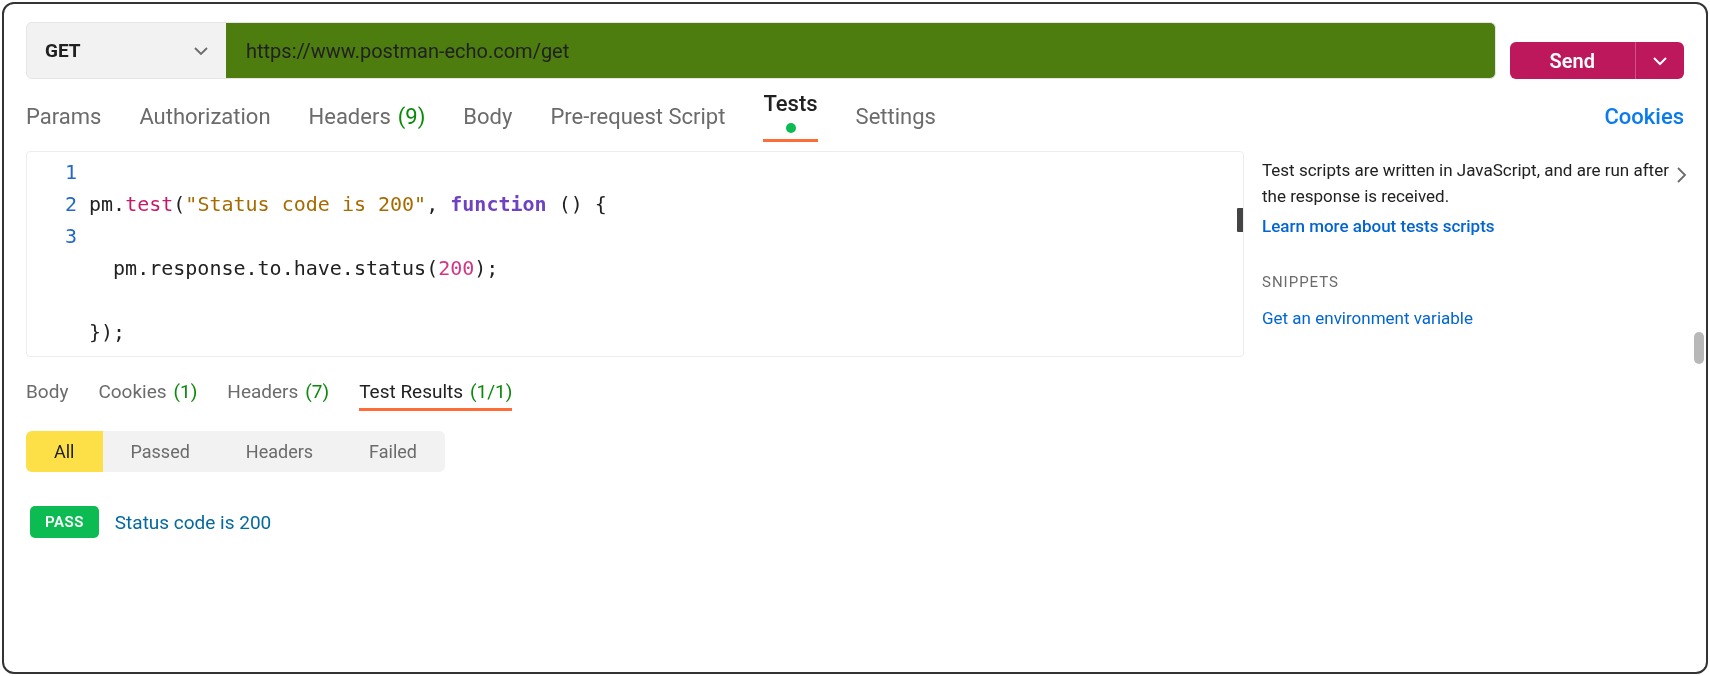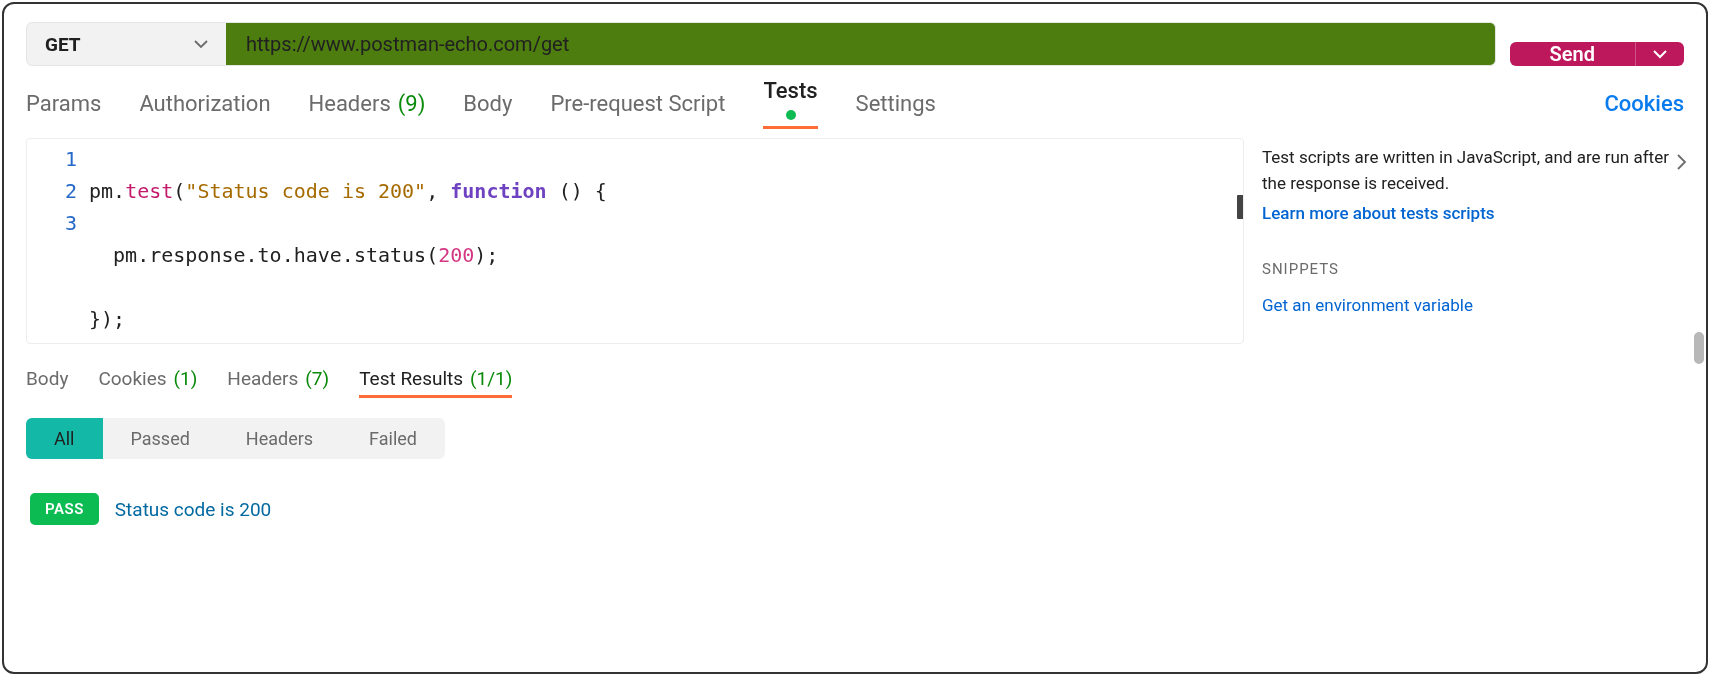--- a/index.html
+++ b/index.html
@@ -31,21 +31,21 @@
       align-items: stretch;
     }
     .method-select {
       background: #f2f2f2;
       border: 1px solid #e5e5e5;
       border-radius: 6px 0 0 6px;
       width: 202px;
       display: flex;
       align-items: center;
       justify-content: space-between;
-      padding: 9px 18px;
+      padding: 16px 18px;
       font-weight: 700;
       font-size: 19px;
       color: #212121;
       cursor: pointer;
     }
     .method-select .chevron {
       color: #6b6b6b;
     }
     .url-input {
       flex: 1;
@@ -275,21 +275,21 @@
       border-radius: 6px;
       overflow: hidden;
     }
     .pill {
       padding: 10px 28px;
       font-size: 18px;
       color: #6b6b6b;
       cursor: pointer;
     }
     .pill.active {
-      background: #14b8a6;
+      background: #fde047;
       color: #212121;
     }
     
     .result-row {
       padding: 34px 22px 0 26px;
       display: flex;
       align-items: center;
       gap: 16px;
       font-size: 19px;
     }

